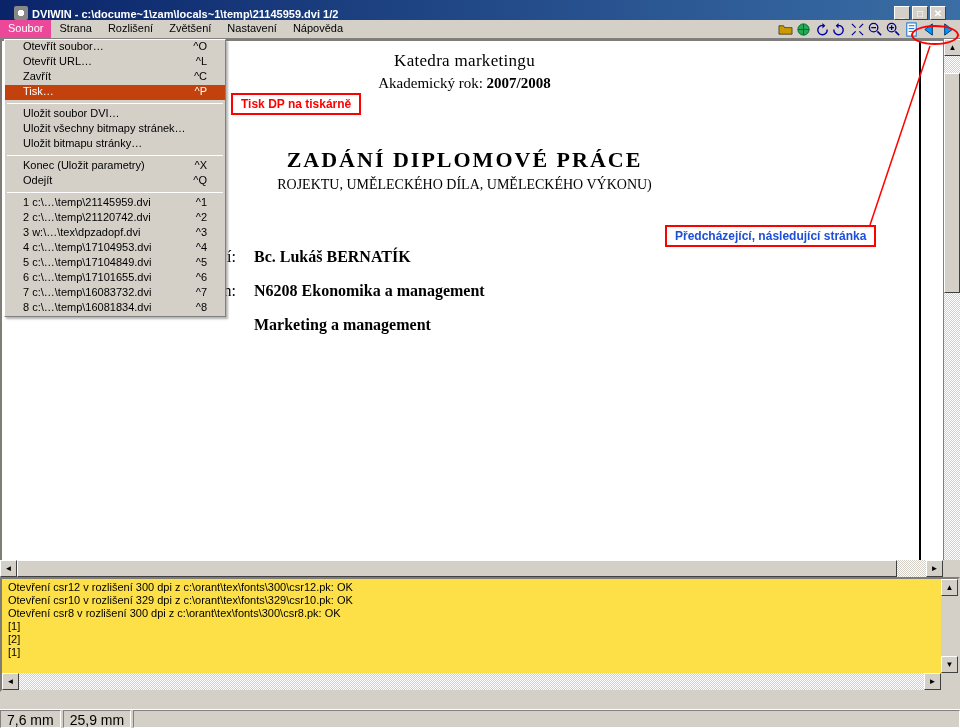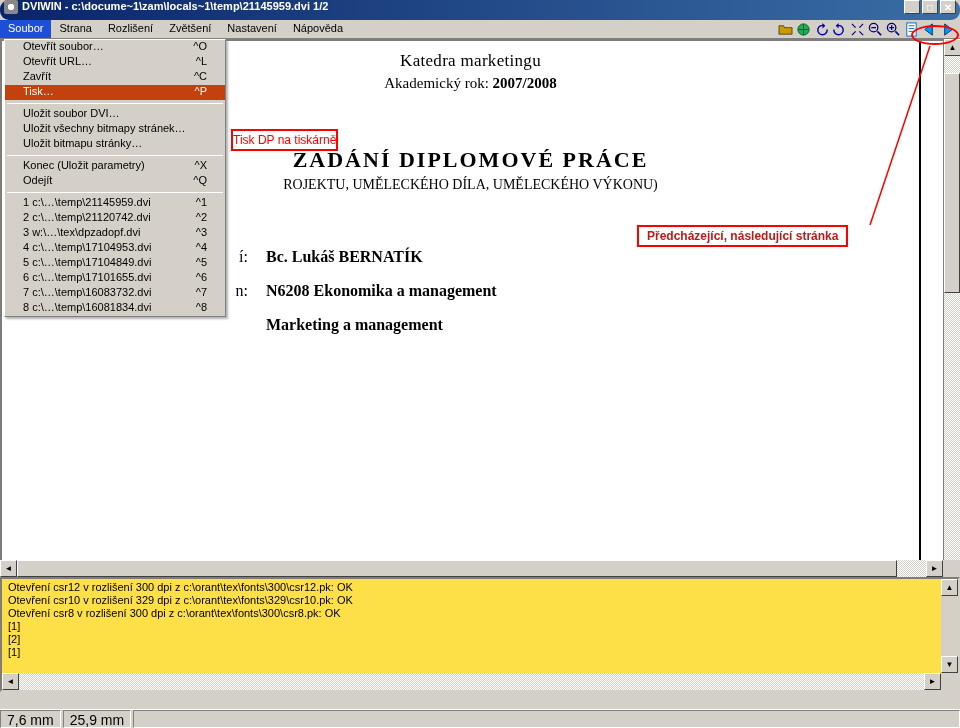--- a/index.html
+++ b/index.html
@@ -1,54 +1,54 @@
 <!DOCTYPE html>
 <html><head>
 <meta charset="utf-8">
 <style>
 * { box-sizing: border-box; margin: 0; padding: 0; }
 body { font-family: "Segoe UI", Tahoma, sans-serif; font-size: 11px; background: #d4d0c8; width: 960px; height: 728px; overflow: hidden; position: relative; }
 
-.titlebar { height: 20px; background: linear-gradient(to right, #0a246a, #3a6ea5); color: #fff; display: flex; align-items: flex-start; padding: 0 4px; border-radius: 9px; }
+.titlebar { height: 20px; background: linear-gradient(to right, #0a246a, #3a6ea5); color: #fff; display: flex; align-items: flex-end; padding: 0 14px; }
 .titlebar .icon { width: 14px; height: 14px; margin-right: 4px; background: radial-gradient(circle, #fff 3px,#888 3px); border-radius: 2px; }
 .titlebar .title { flex: 1; font-weight: bold; font-size: 11px; }
 .titlebar .btn { width: 16px; height: 14px; background: #d4d0c8; border: 1px solid #fff; border-right-color:#404040;border-bottom-color:#404040; margin-left: 2px; display:flex; align-items:center; justify-content:center; font-family: Arial; font-size:10px; font-weight:bold; }
 
 .menubar { height: 19px; background: #d4d0c8; display: flex; align-items: stretch; border-bottom: 1px solid #808080; position: relative; }
 .menubar .menu-item { padding: 2px 8px 0 8px; cursor: default; }
-.menubar .menu-item.open { background: #1d4ed8; color: #fff; }
+.menubar .menu-item.open { background: #ec4899; color: #fff; }
 .menubar .spacer { flex: 1; }
 .toolbar-icons { display: flex; align-items: center; gap: 1px; padding-right: 4px; }
 .toolbar-icons .ticon { width: 17px; height: 17px; display:flex; align-items:center; justify-content:center; font-size:13px; }
 .ticon svg { width:15px; height:15px; }
 
 .dropdown { position: absolute; top: 39px; left: 4px; width: 222px; background: #d4d0c8; border: 1px solid #808080; border-top-color:#fff; border-left-color:#fff; box-shadow: 2px 2px 2px rgba(0,0,0,.3); z-index: 50; }
 .dropdown .row { display:flex; justify-content:space-between; padding: 0 18px 3px 18px; font-size: 11px; }
 .dropdown .row.hover { background:#c2410c; color:#fff; }
 .dropdown .sep { height:1px; margin:3px 2px; background:#808080; border-bottom:1px solid #fff; }
 .dropdown .row .sc { color:inherit; }
 
 .workspace { position:absolute; top:39px; left:0; right:0; bottom:151px; background:#fff; border:2px inset #d4d0c8; overflow:hidden; }
 .page { position:absolute; left:0; top:0; width:925px; height:100%; background:#fff; font-family: "Times New Roman", serif; color:#000; }
 .page-border-right { position:absolute; right:6px; top:0; bottom:0; width:2px; background:#000; }
 
-.doc { position:absolute; left:12px; top:0; right:0; }
+.doc { position:absolute; left:0; top:0; right:0; }
 .doc .center { text-align:center; }
 .doc .d1 { font-size:17px; margin-top:10px; letter-spacing:0.3px;}
 .doc .d2 { font-size:15px; margin-top:4px;}
 .doc .d3 { font-size:22px; font-weight:bold; letter-spacing:2px; margin-top:55px;}
 .doc .d4 { font-size:14px; margin-top:4px;}
 .doc-table { margin-top:55px; font-size:16px;}
 .doc-table .trow { display:flex; margin-bottom:16px; }
 .doc-table .lab { width:252px; text-align:right; padding-right:18px; }
 .doc-table .val { flex:1; }
 .doc-table .valb { font-weight:bold; }
 
-.callout1 { position:absolute; left:231px; top:93px; background:#fff; border:2px solid #f00; color:#f00; font-weight:normal; font-size:12px; padding:2px 0; z-index:60; font-family: Tahoma, sans-serif; margin-top: 36px;}
-.callout2 { position:absolute; left:637px; top:225px; background:#fff; border:2px solid #f00; color:#b91c1c; font-weight:bold; font-size:12px; padding:2px 8px; z-index:60; font-family: Tahoma, sans-serif;}
+.callout1 { position:absolute; left:231px; top:93px; background:#fff; border:2px solid #f00; color:#f00; font-weight:bold; font-size:12px; padding:2px 8px; z-index:60; font-family: Tahoma, sans-serif;}
+.callout2 { position:absolute; left:665px; top:225px; background:#fff; border:2px solid #f00; color:#1d4ed8; font-weight:bold; font-size:12px; padding:2px 8px; z-index:60; font-family: Tahoma, sans-serif;}
 .arrow-line { position:absolute; z-index:55; pointer-events:none; }
 .ellipse { position:absolute; left:911px; top:25px; width:48px; height:20px; border:2px solid #f00; border-radius:50%; z-index:56; pointer-events:none;}
 
 .vscroll { position:absolute; right:0; top:39px; width:17px; bottom:151px; background:#d4d0c8; border-left:1px solid #808080; }
 .vscroll .sbtn, .hblock .sbtn { height:17px; width:17px; background:#d4d0c8; border:1px solid #fff; border-right-color:#404040; border-bottom-color:#404040; display:flex;align-items:center;justify-content:center;font-size:8px;}
 .vscroll .track { position:absolute; top:17px; bottom:17px; left:0; right:0; background:repeating-conic-gradient(#d4d0c8 0 25%,#fff 0 50%) 0 0/2px 2px; }
 .vscroll .bot { position:absolute; bottom:0; }
 .vscroll .thumb { position:absolute; top:17px; left:0; right:0; height:220px; background:#d4d0c8; border:1px solid #fff; border-right-color:#404040; border-bottom-color:#404040;}
 
 .logpane { position:absolute; left:0; right:0; bottom:36px; height:115px; background:#fde047; border:2px inset #d4d0c8; font-family: Tahoma, sans-serif; font-size:11px; padding:2px 6px; line-height:13px; overflow:hidden;}

